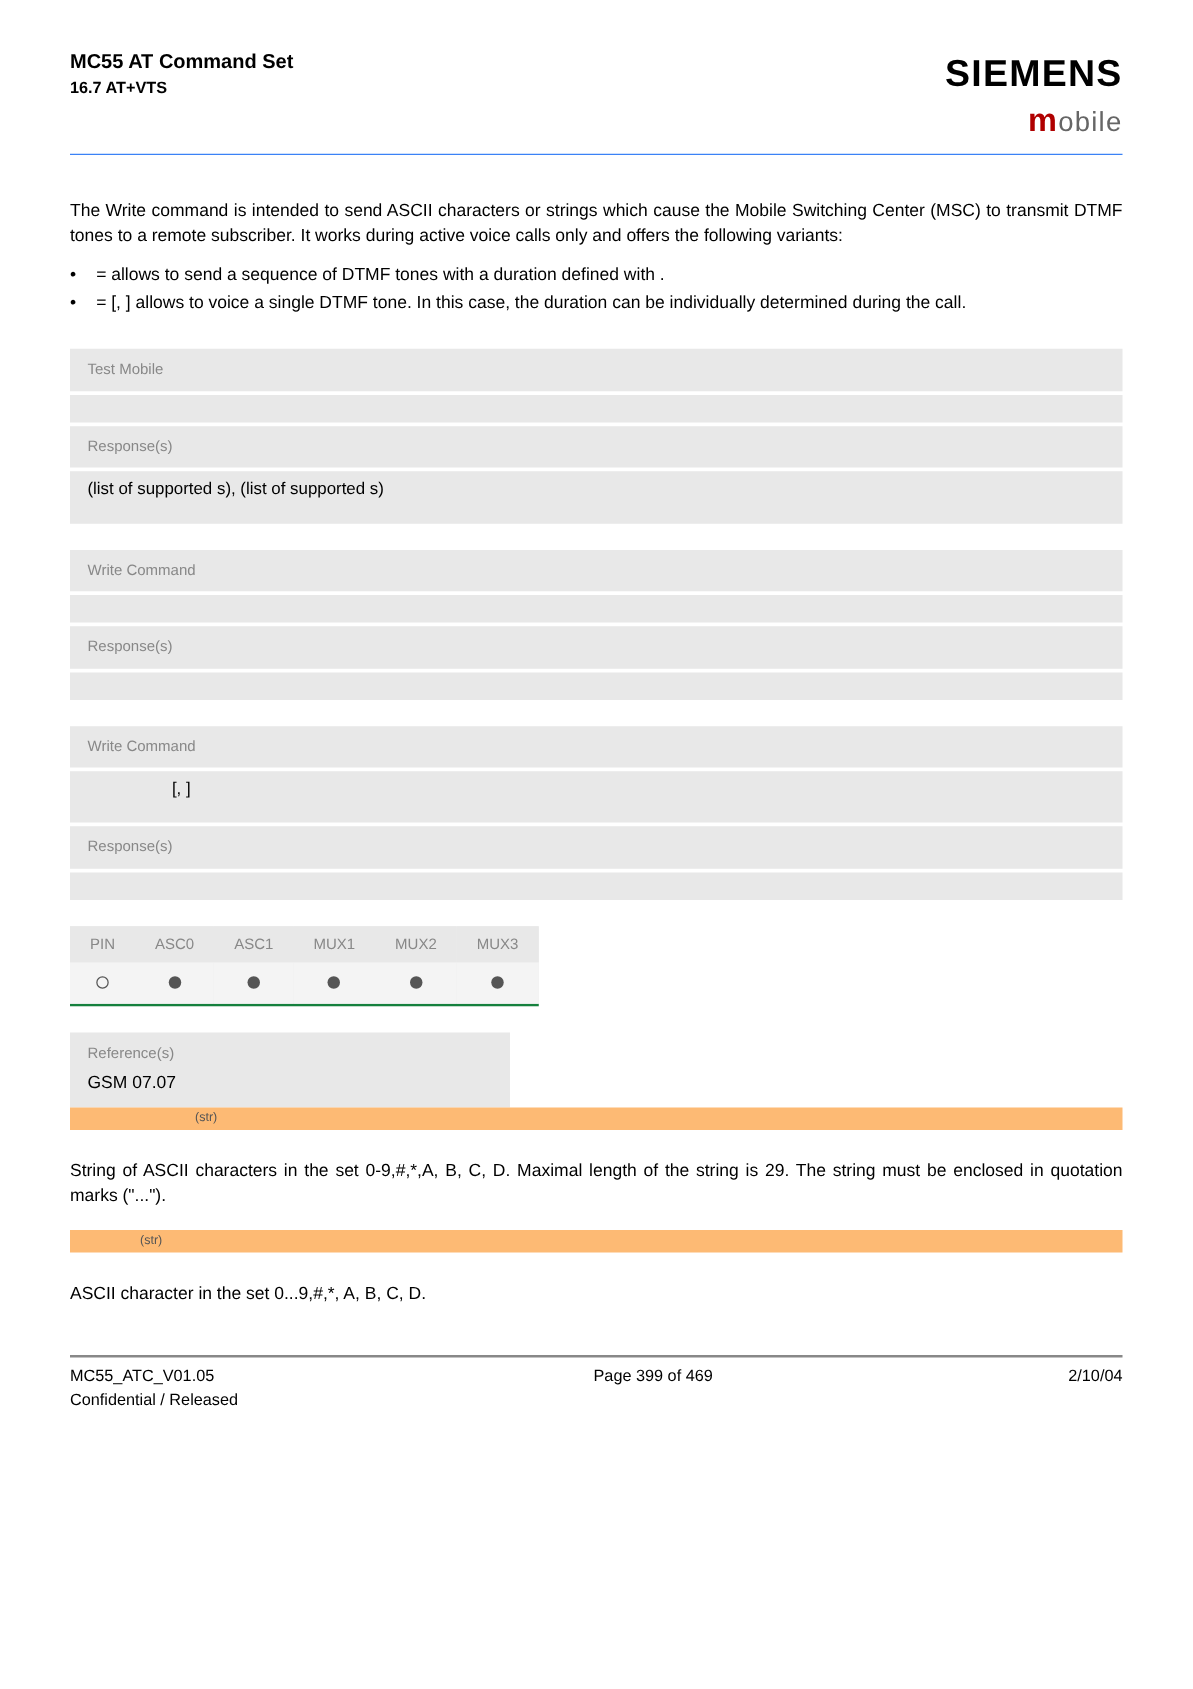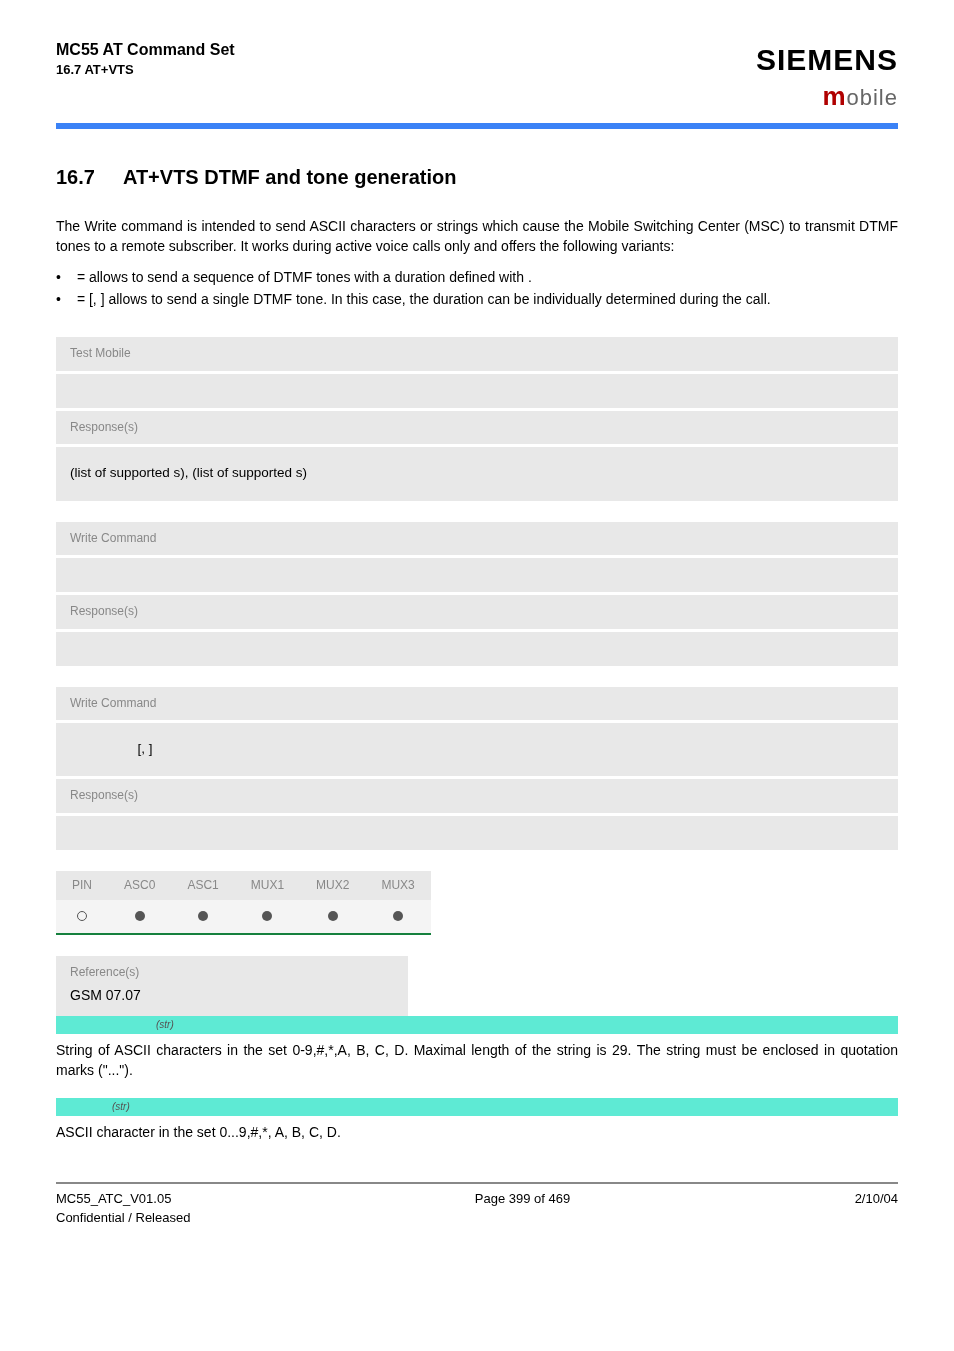--- a/index.html
+++ b/index.html
@@ -6,50 +6,50 @@
   body {
     font-family: Arial, Helvetica, sans-serif;
     width: 954px;
     margin: 0 auto;
     background: #fff;
     color: #000;
     font-size: 14px;
     line-height: 1.45;
   }
   .page { padding: 38px 56px 24px 56px; }
-  .header { display: flex; justify-content: space-between; align-items: flex-start; border-bottom: 6px solid #3b82f6; padding-bottom: 8px; margin-bottom: 34px; }
+  .header { display: flex; justify-content: space-between; align-items: flex-start; border-bottom: 1px solid #3b82f6; padding-bottom: 8px; margin-bottom: 34px; }
   .header-left .doc-title { font-weight: bold; font-size: 16px; }
   .header-left .section-ref { font-weight: bold; font-size: 13px; }
   .header-right { text-align: right; }
   .siemens-logo { font-family: Arial, sans-serif; font-weight: 900; font-size: 30px; letter-spacing: 1px; color: #000; }
   .mobile-logo { font-size: 22px; color: #666; letter-spacing: 1px; margin-top: -4px; }
   .mobile-logo .m { color: #b00000; font-weight: bold; font-size: 26px; }
   h2.section-heading { font-size: 20px; font-weight: bold; margin-bottom: 24px; display: flex; gap: 28px; }
   h2.section-heading .num { flex: 0 0 auto; }
   p.body { margin-bottom: 10px; text-align: justify; }
   ul.bullets { list-style: none; margin: 0 0 28px 0; }
   ul.bullets li { display: flex; gap: 16px; margin-bottom: 2px; text-align: justify; }
   ul.bullets li .bullet { flex: 0 0 auto; }
   ul.bullets li .bcontent { flex: 1; }
   h3.subhead { font-weight: bold; font-style: italic; font-size: 16px; margin: 22px 0 14px 0; }
   .block { background: #e8e8e8; padding: 10px 14px; margin-bottom: 3px; font-size: 13.5px; }
   .block.label { color: #888; font-size: 12px; padding-top: 8px; padding-bottom: 8px; }
-  .block.content { color: #000; padding-top: 16px; padding-bottom: 18px; }
+  .block.content { color: #000; padding-top: 4px; padding-bottom: 18px; }
   .gap { height: 18px; }
   .matrix-wrap { display: inline-block; background: #eee; border-bottom: 2px solid #15803d; margin-bottom: 16px; }
   .matrix { border-collapse: collapse; }
   .matrix th, .matrix td { padding: 6px 16px; text-align: center; font-size: 12px; font-weight: normal; }
   .matrix th { color: #888; background: #e8e8e8; }
   .matrix td { background: #f4f4f4; font-size: 14px; color: #333; }
   .circle-open { display: inline-block; width: 10px; height: 10px; border: 1.5px solid #555; border-radius: 50%; }
   .circle-filled { display: inline-block; width: 10px; height: 10px; background: #555; border-radius: 50%; }
   .refbox { background: #e8e8e8; width: 352px; }
   .refbox .label { color: #888; font-size: 12px; padding: 8px 14px 4px 14px; }
   .refbox .content { font-size: 14px; padding: 0 14px 10px 14px; }
-  .param-bar { background: #5eead4; height: 18px; margin-bottom: 6px; position: relative; font-style: italic; }
+  .param-bar { background: #fdba74; height: 18px; margin-bottom: 22px; position: relative; }
   .param-bar .sup { position: absolute; left: 100px; top: 2px; font-size: 10px; color: #555; }
   p.param-text { margin-bottom: 18px; text-align: justify; }
   .footer { border-top: 2px solid #888; margin-top: 40px; padding-top: 6px; display: flex; justify-content: space-between; font-size: 13px; }
 </style>
 </head>
 <body>
 
 <div class="page">
 
   <div class="header">
@@ -58,35 +58,31 @@
       <div class="section-ref">16.7 AT+VTS</div>
     </div>
     <div class="header-right">
       <div class="siemens-logo">SIEMENS</div>
       <div class="mobile-logo">
         <span class="m">m</span><span>obile</span>
       </div>
     </div>
   </div>
 
-  <h2 class="section-heading">
-    <span class="num">16.7</span>
-    <span>AT+VTS   DTMF and tone generation</span>
-  </h2>
 
   <p class="body">The Write command is intended to send ASCII characters or strings which cause the Mobile Switching Center (MSC) to transmit DTMF tones to a remote subscriber. It works during active voice calls only and offers the following variants:</p>
 
   <ul class="bullets">
     <li>
       <span class="bullet">•</span>
       <span class="bcontent">=                 allows to send a sequence of DTMF tones with a duration defined with            .</span>
     </li>
     <li>
       <span class="bullet">•</span>
-      <span class="bcontent">=         [,                 ] allows to send a single DTMF tone. In this case, the duration can be individually determined during the call.</span>
+      <span class="bcontent">=         [,                 ] allows to voice a single DTMF tone. In this case, the duration can be individually determined during the call.</span>
     </li>
   </ul>
 
 
   <div class="block label">Test Mobile</div>
   <div class="block content"></div>
   <div class="block label">Response(s)</div>
   <div class="block content">(list of supported           s), (list of supported                    s)</div>
 
   <div class="gap"></div>

